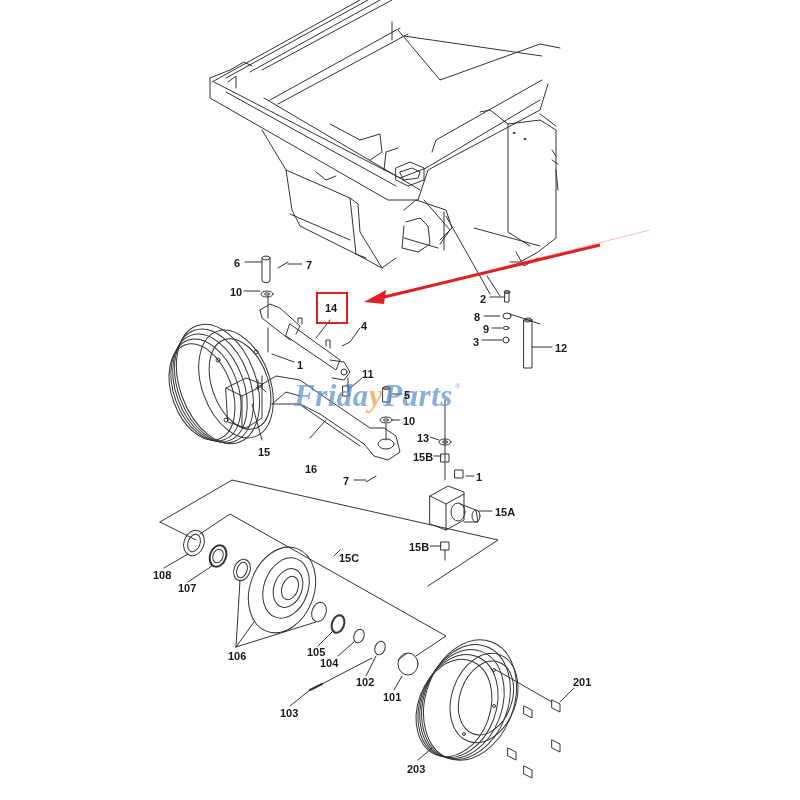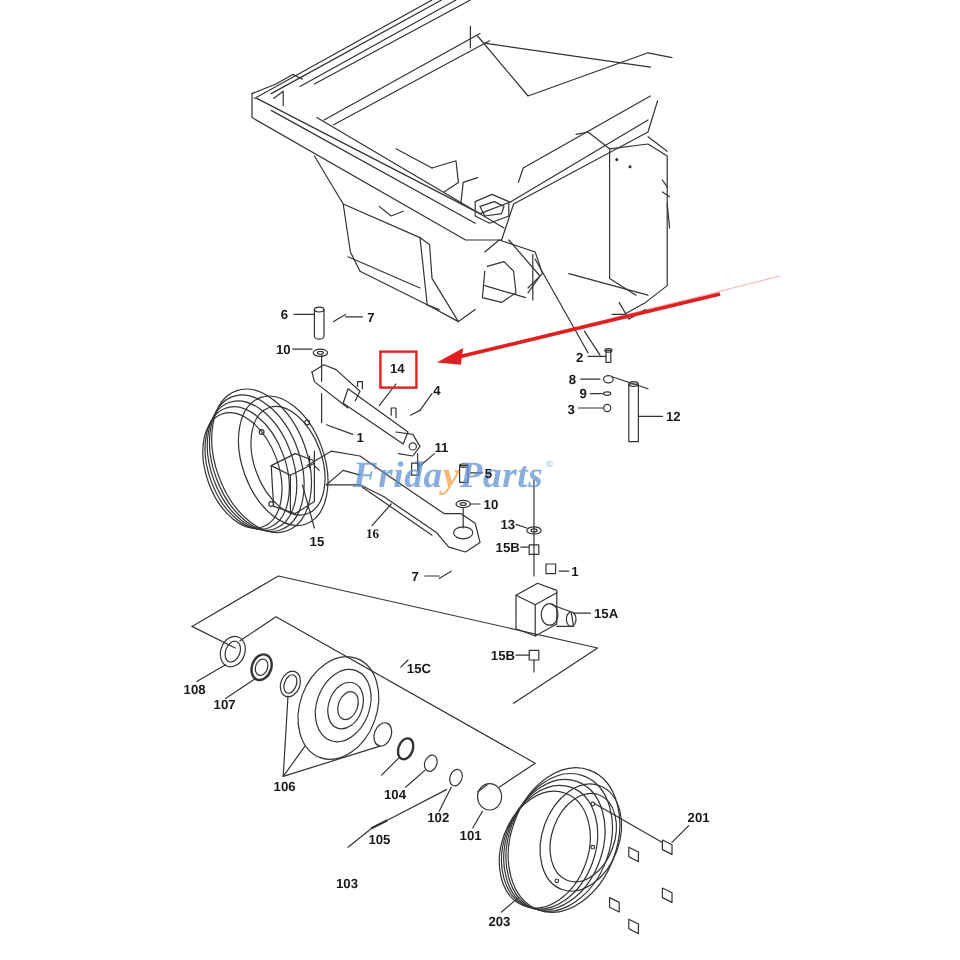--- a/index.html
+++ b/index.html
@@ -274,36 +274,36 @@
     <span class="callout" style="left: 234px; top: 258px;">6</span>
     <span class="callout" style="left: 306px; top: 260px;">7</span>
     <span class="callout" style="left: 230px; top: 287px;">10</span>
     <span class="callout" style="left: 325px; top: 303px;">14</span>
     <span class="callout" style="left: 361px; top: 321px;">4</span>
     <span class="callout" style="left: 297px; top: 360px;">1</span>
     <span class="callout" style="left: 362px; top: 369px;">11</span>
     <span class="callout" style="left: 404px; top: 390px;">5</span>
     <span class="callout" style="left: 403px; top: 416px;">10</span>
     <span class="callout" style="left: 258px; top: 447px;">15</span>
-    <span class="callout" style="left: 305px; top: 440px; font-family: Liberation Serif, serif;">16</span>
+    <span class="callout" style="left: 305px; top: 464px;">16</span>
     <span class="callout" style="left: 480px; top: 294px;">2</span>
     <span class="callout" style="left: 474px; top: 312px;">8</span>
     <span class="callout" style="left: 483px; top: 324px;">9</span>
     <span class="callout" style="left: 473px; top: 337px;">3</span>
     <span class="callout" style="left: 555px; top: 343px;">12</span>
     <span class="callout" style="left: 417px; top: 433px;">13</span>
     <span class="callout" style="left: 413px; top: 452px;">15B</span>
     <span class="callout" style="left: 476px; top: 472px;">1</span>
     <span class="callout" style="left: 343px; top: 476px;">7</span>
     <span class="callout" style="left: 495px; top: 507px;">15A</span>
     <span class="callout" style="left: 409px; top: 542px;">15B</span>
     <span class="callout" style="left: 339px; top: 553px; text-align: center;">15C</span>
     <span class="callout" style="left: 153px; top: 570px; text-align: center;">108</span>
     <span class="callout" style="left: 178px; top: 583px;">107</span>
     <span class="callout" style="left: 228px; top: 651px;">106</span>
-    <span class="callout" style="left: 307px; top: 647px; margin-top: 48px;">105</span>
+    <span class="callout" style="left: 307px; top: 647px;">105</span>
     <span class="callout" style="left: 320px; top: 658px;">104</span>
     <span class="callout" style="left: 356px; top: 677px;">102</span>
     <span class="callout" style="left: 383px; top: 692px;">101</span>
-    <span class="callout" style="left: 280px; top: 708px; margin-top: 24px;">103</span>
+    <span class="callout" style="left: 280px; top: 708px;">103</span>
     <span class="callout" style="left: 573px; top: 677px;">201</span>
     <span class="callout" style="left: 407px; top: 764px; text-align: center;">203</span>
   </div>
 
 </body></html>

